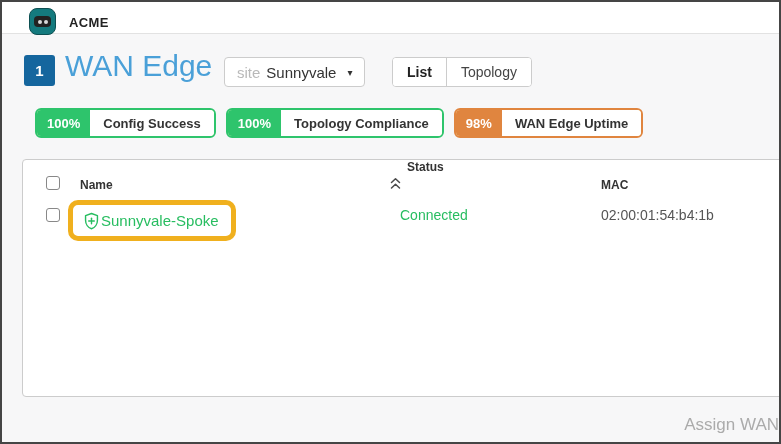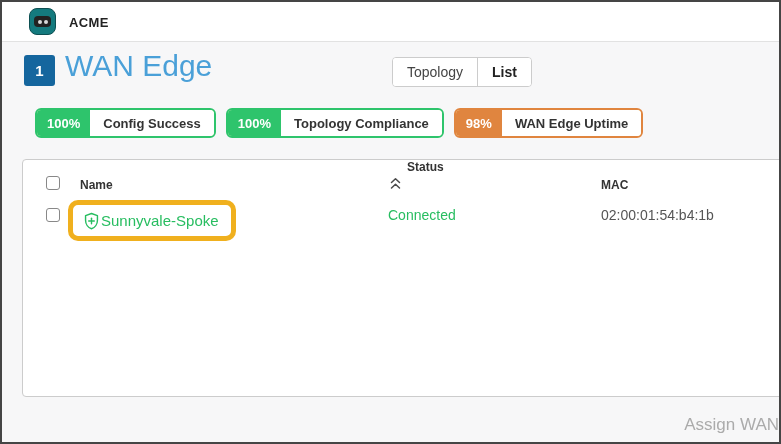--- a/index.html
+++ b/index.html
@@ -6,21 +6,21 @@
   html,body { width:781px; height:444px; }
   body { font-family:"Liberation Sans", sans-serif; background:#fff; }
 
   .frame {
     position:relative; width:781px; height:444px;
     border:2px solid #454545; background:#f7f7f8; overflow:hidden;
   }
 
   
   .topbar {
-    position:absolute; left:0; top:0; right:0; height:40px;
+    position:absolute; left:0; top:0; right:0; height:32px;
     background:#fff; border-bottom:1px solid #e2e2e2;
   }
   .logo {
     position:absolute; left:27px; top:6px; width:27px; height:27px;
     background:#147a7e; border-radius:8px; border:1px solid #0d4f52;
   }
   .logo-visor {
     position:absolute; left:4px; top:7px; width:17px; height:11px;
     background:#222; border-radius:4px; display:flex; align-items:center;
     justify-content:center; gap:2px;
@@ -100,21 +100,21 @@
   .row-check { position:absolute; left:23px; top:48px; }
   .highlight-ring {
     position:absolute; left:45px; top:40px; height:41px;
     border:5px solid var(--accent,#f0b01e); border-radius:10px;
     display:flex; align-items:center; padding:0 12px 0 9px; gap:0;
     background:#fff; cursor:pointer;
   }
   .shield-icon { width:19px; height:20px; flex:0 0 auto; }
   .device-name { font-size:15px; color:#27bd60; white-space:nowrap; }
   .cell-status {
-    position:absolute; left:365px; top:47px; font-size:14px; color:#27bd60;
+    position:absolute; left:377px; top:47px; font-size:14px; color:#27bd60;
   }
   .cell-mac {
     position:absolute; left:578px; top:47px; font-size:14px; color:#555;
   }
 
   
   .assign-action {
     position:absolute; right:0px; bottom:7px; font-size:17px; color:#ababab;
     cursor:pointer; white-space:nowrap;
   }
@@ -130,24 +130,29 @@
         <span class="logo-eye"></span>
         <span class="logo-eye"></span>
       </div>
     </div>
     <div class="brand">ACME</div>
   </div>
 
   <div class="count-badge" style="--accent: #15669e;">1</div>
   <div class="page-title" style="--accent: #4aa0d8;">WAN Edge</div>
 
+  <div class="site-select">
+    <span class="site-prefix">site</span>
+    <span class="site-value">Sunnyvale</span>
+    <span class="site-caret">▾</span>
+  </div>
 
   <div class="view-toggle">
+    <button class="view-btn active">List</button>
     <button class="view-btn">Topology</button>
-    <button class="view-btn active">List</button>
   </div>
 
   <div class="stats">
     <div class="stat-badge" style="--accent: #2ec46c;">
       <span class="stat-value">100%</span>
       <span class="stat-label">Config Success</span>
     </div>
     <div class="stat-badge" style="--accent: #2ec46c;">
       <span class="stat-value">100%</span>
       <span class="stat-label">Topology Compliance</span>

